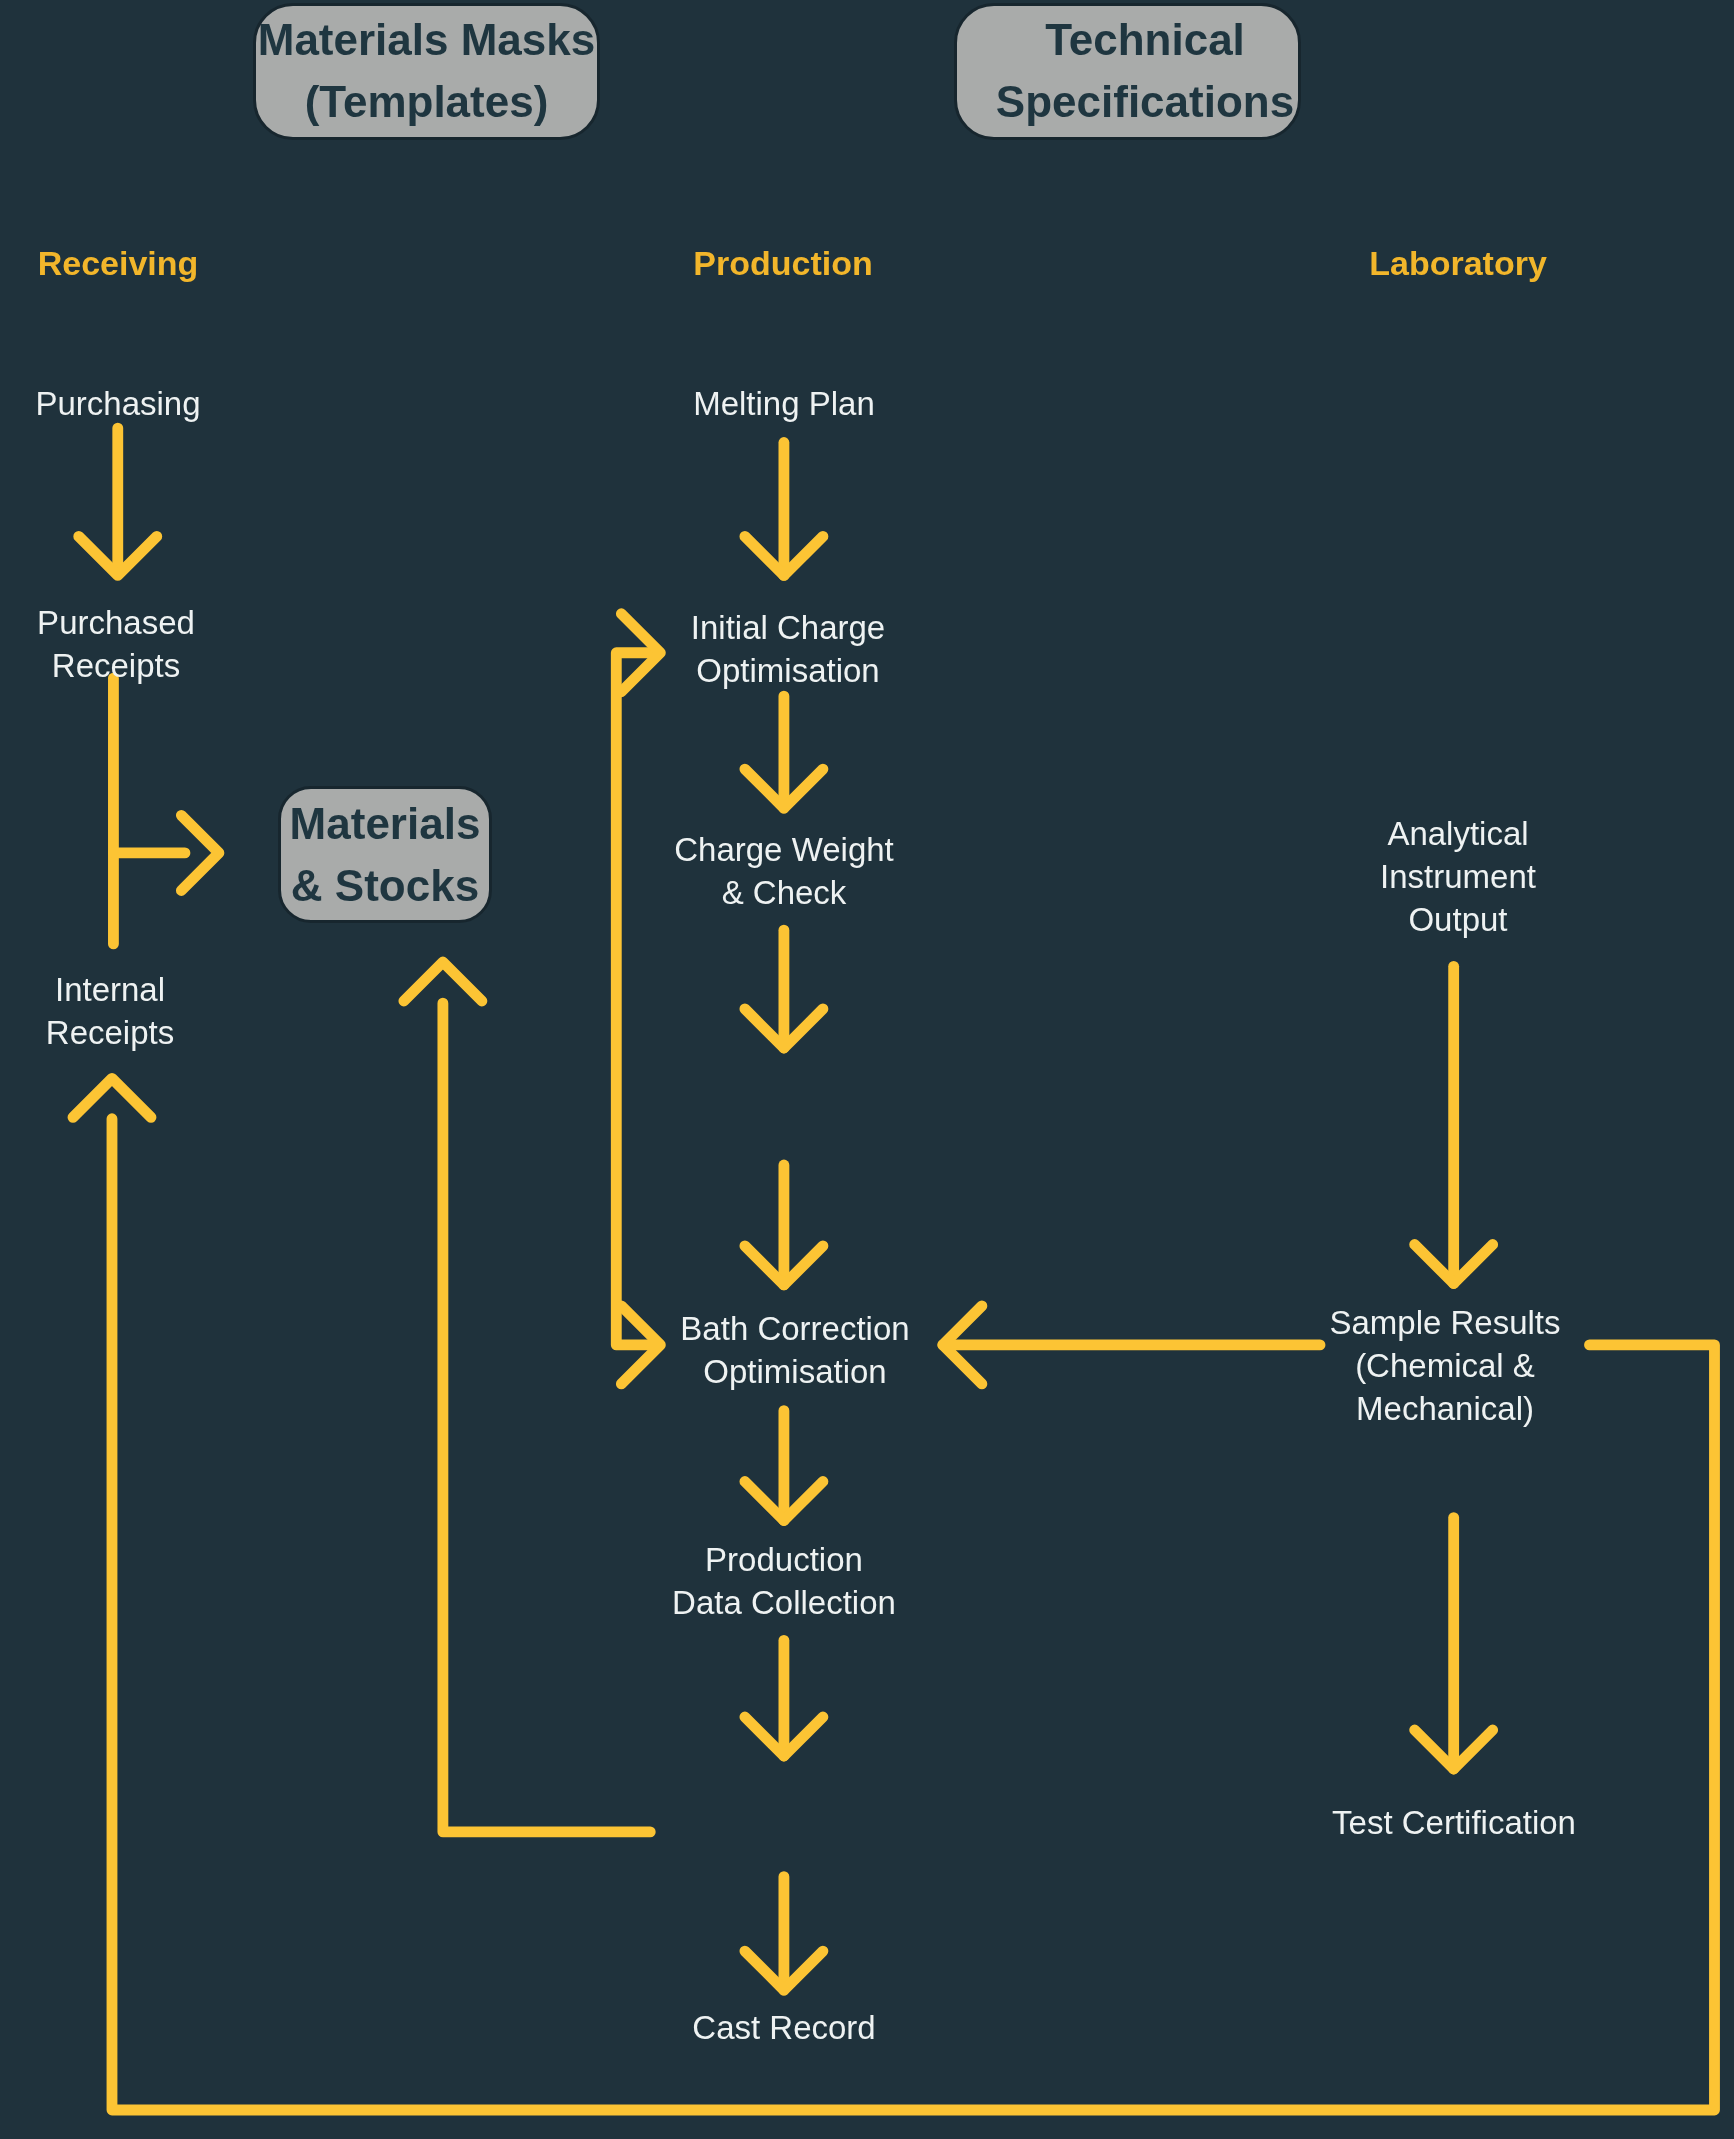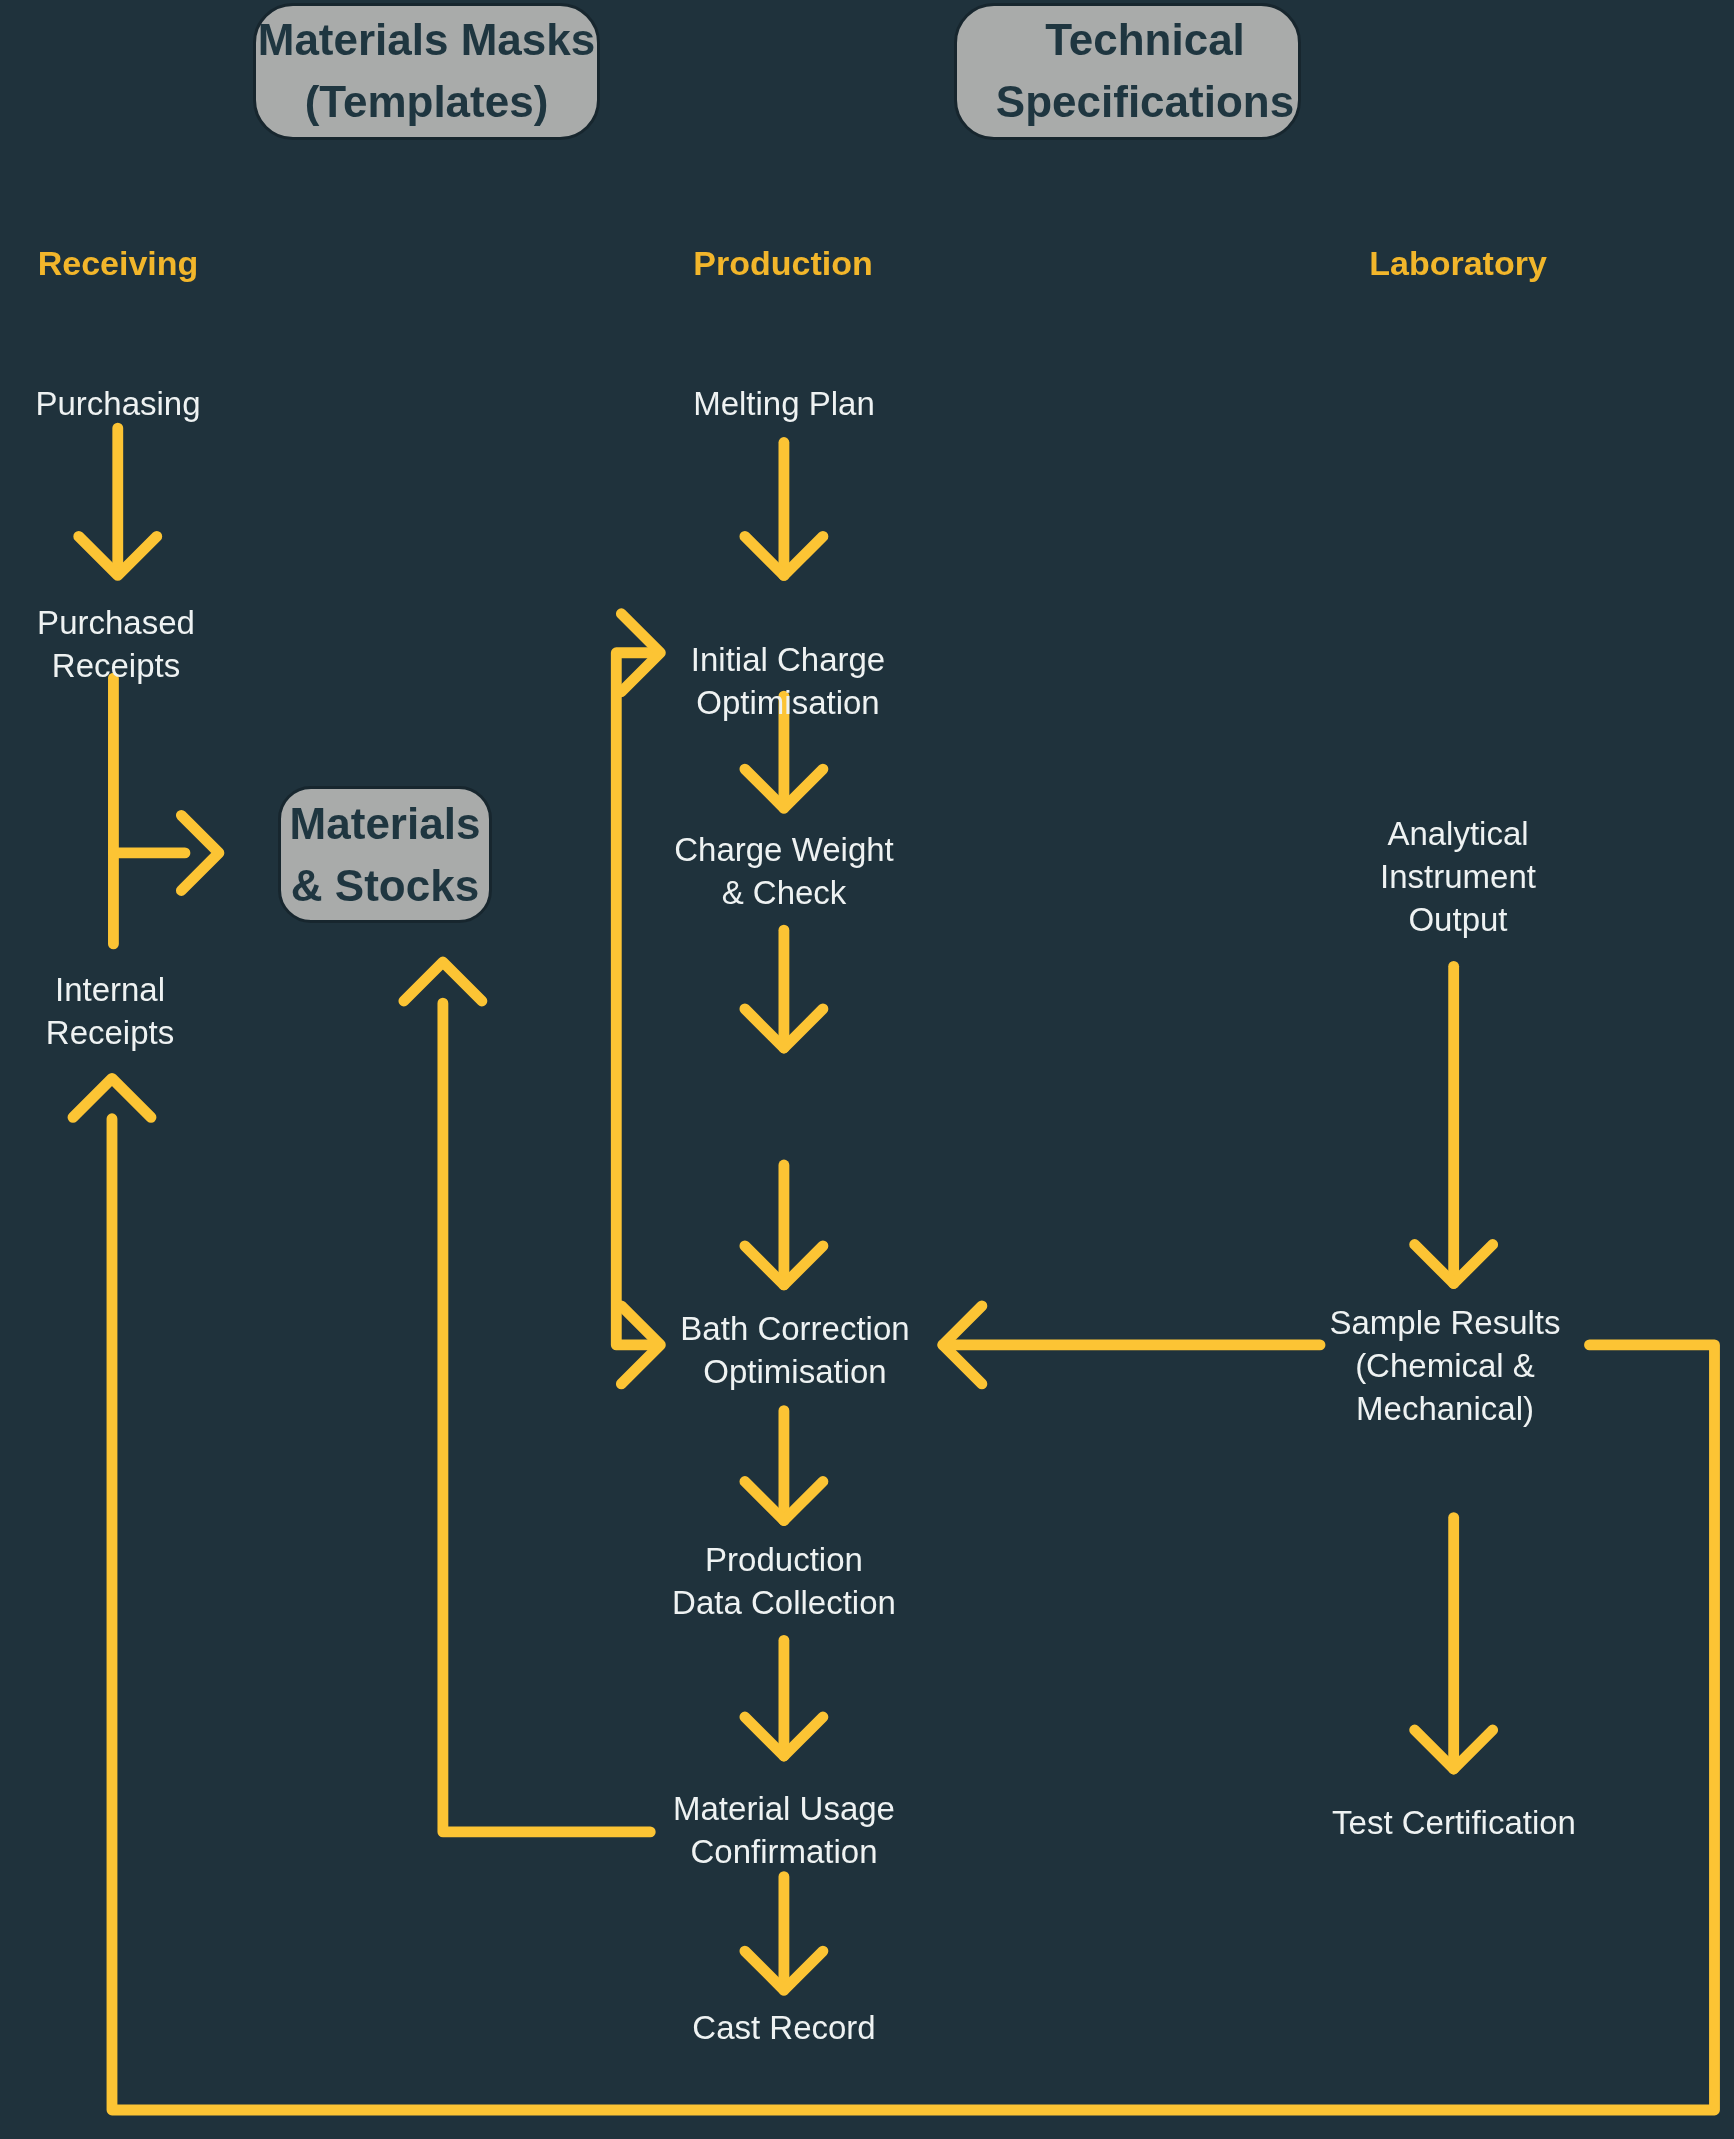--- a/index.html
+++ b/index.html
@@ -96,30 +96,28 @@
   <div class="gray-box mid-box" style="left:278px; top:786px; width:214px; height:137px;">Materials
 &amp; Stocks</div>
 
   <div class="node" style="left:118px; top:382px;">Purchasing</div>
   <div class="node" style="left:116px; top:601px;">Purchased
 Receipts</div>
   <div class="node" style="left:110px; top:968px;">Internal
 Receipts</div>
 
   <div class="node" style="left:784px; top:382px;">Melting Plan</div>
-  <div class="node" style="left:788px; top:606px;margin-top:32px;">Initial Charge
+  <div class="node" style="left:788px; top:606px;">Initial Charge
 Optimisation</div>
   <div class="node" style="left:784px; top:828px;">Charge Weight
 &amp; Check</div>
   <div class="node" style="left:795px; top:1307px;">Bath Correction
 Optimisation</div>
   <div class="node" style="left:784px; top:1538px;">Production
 Data Collection</div>
-  <div class="node" style="left:784px; top:1787px;">Material Usage
-Confirmation</div>
   <div class="node" style="left:784px; top:2006px;">Cast Record</div>
 
   <div class="node" style="left:1458px; top:812px;">Analytical
 Instrument
 Output</div>
   <div class="node" style="left:1445px; top:1301px;">Sample Results
 (Chemical &amp;
 Mechanical)</div>
   <div class="node" style="left:1454px; top:1801px;">Test Certification</div>
 

